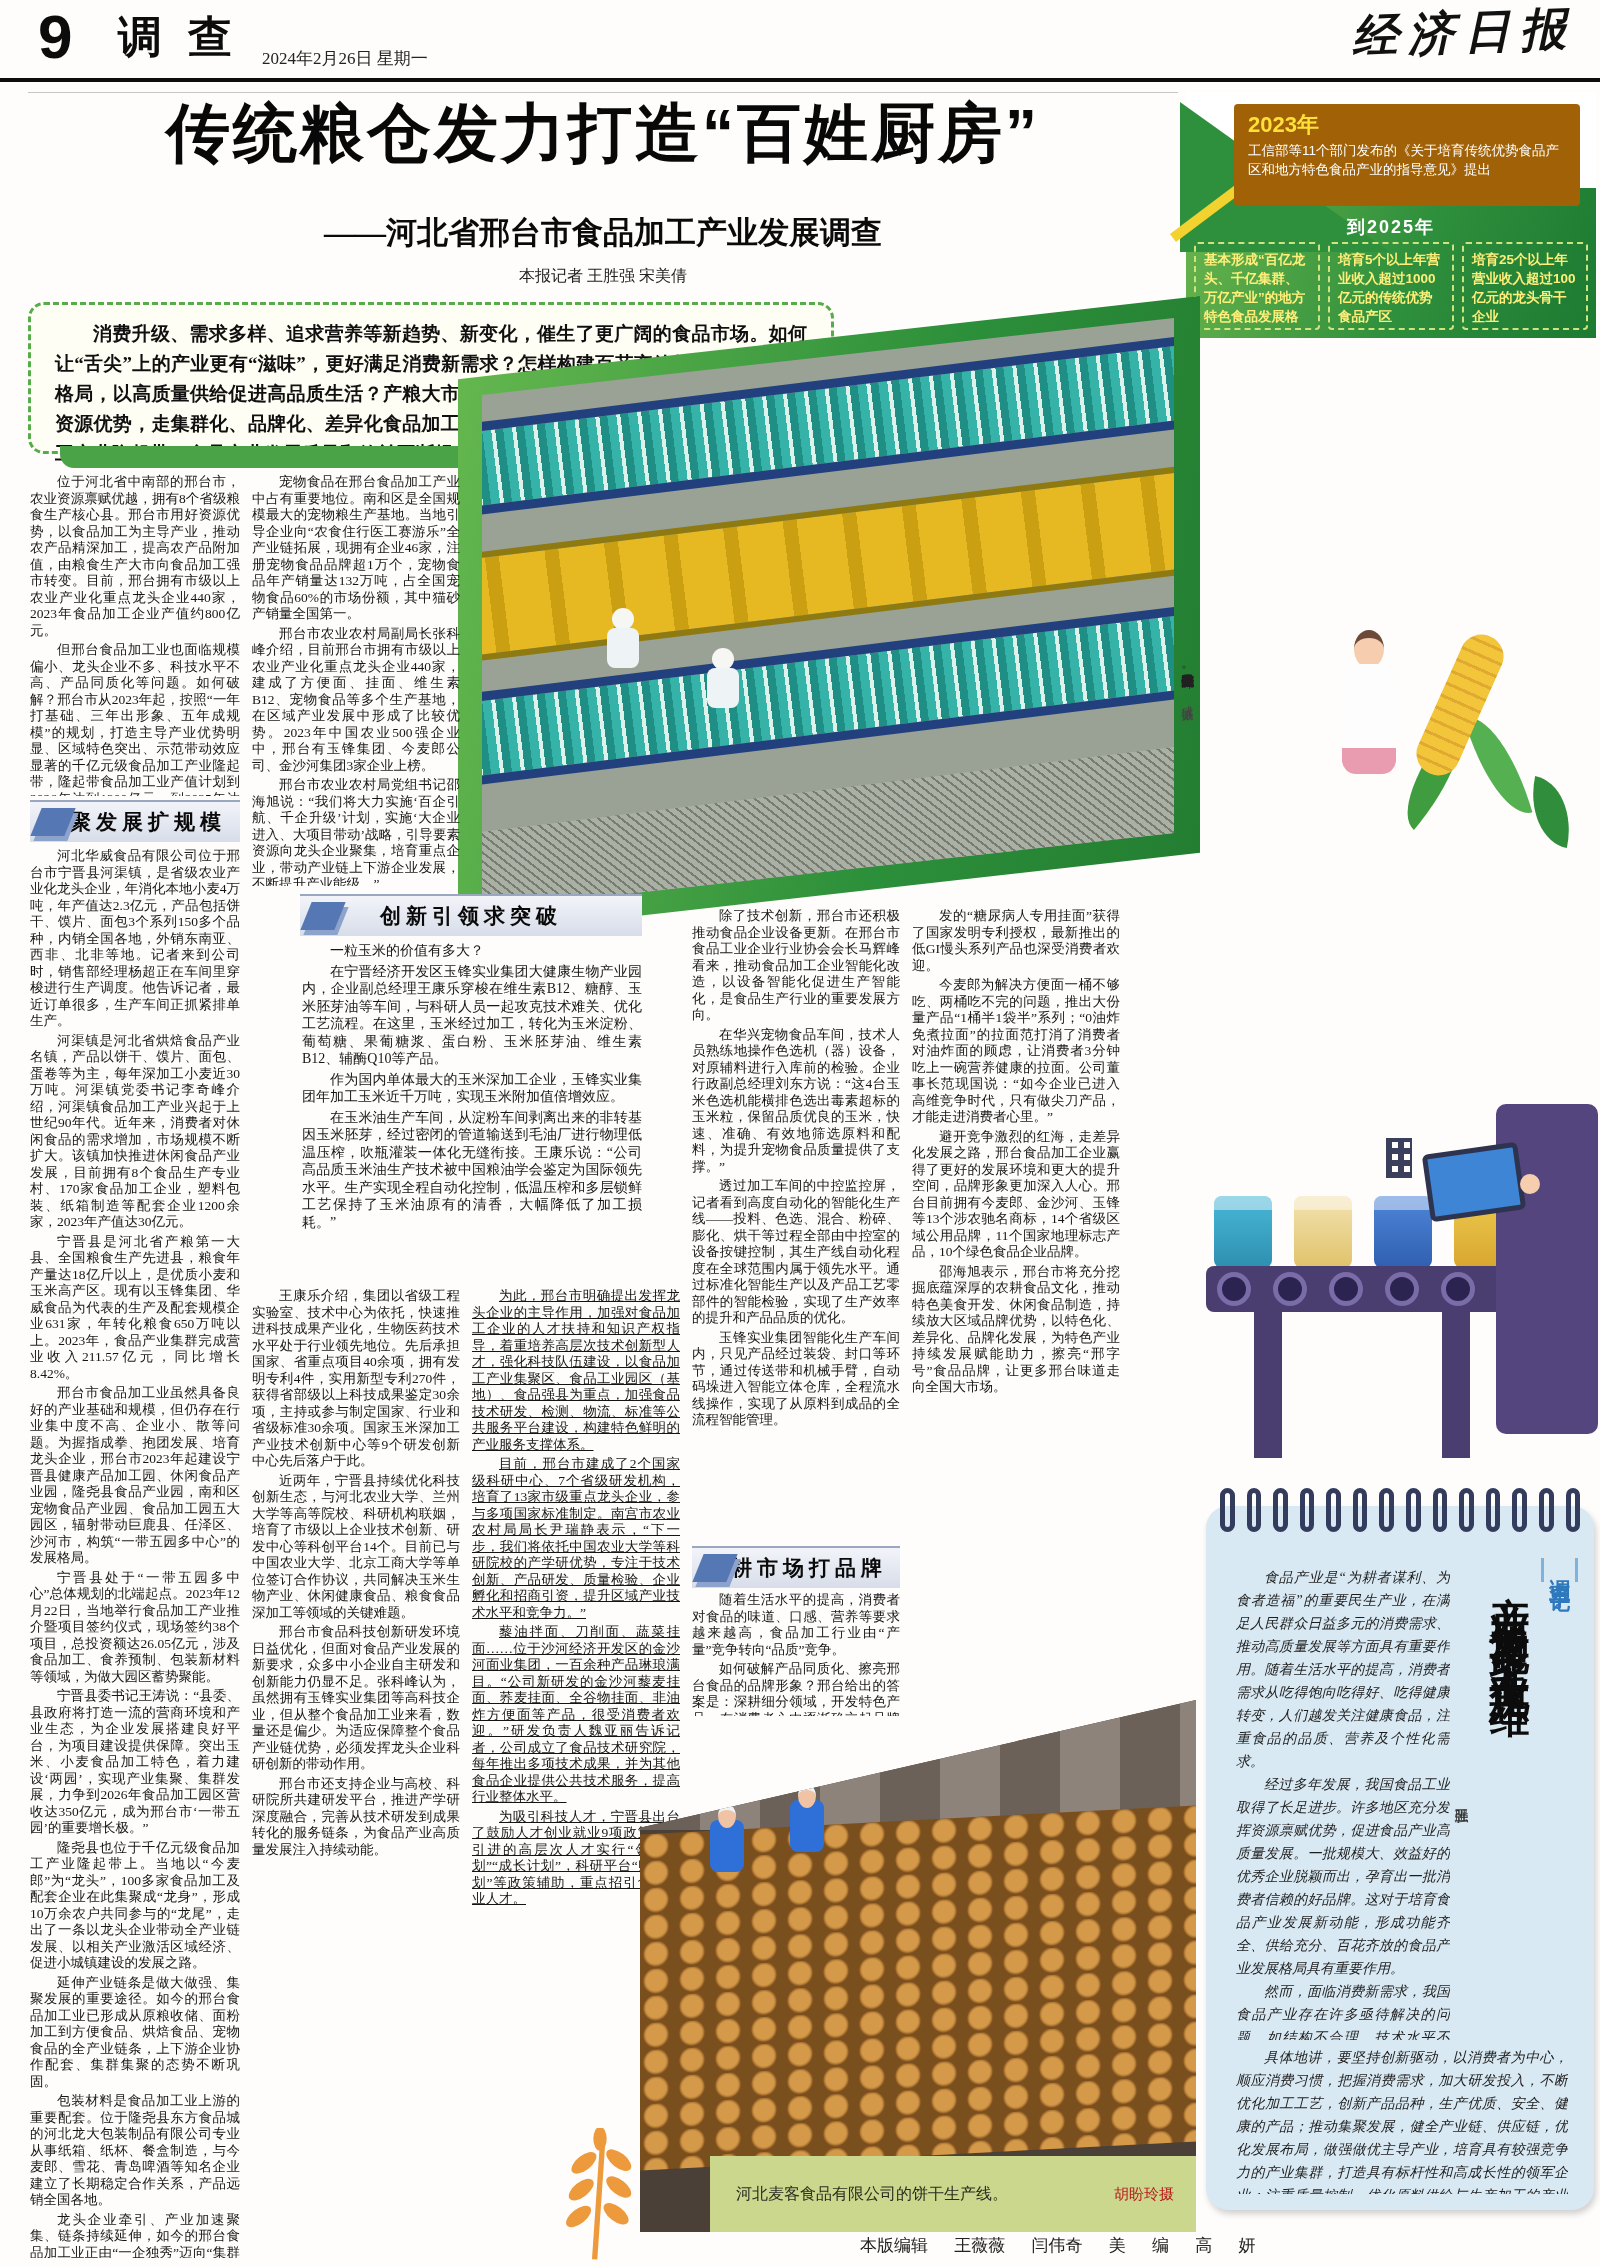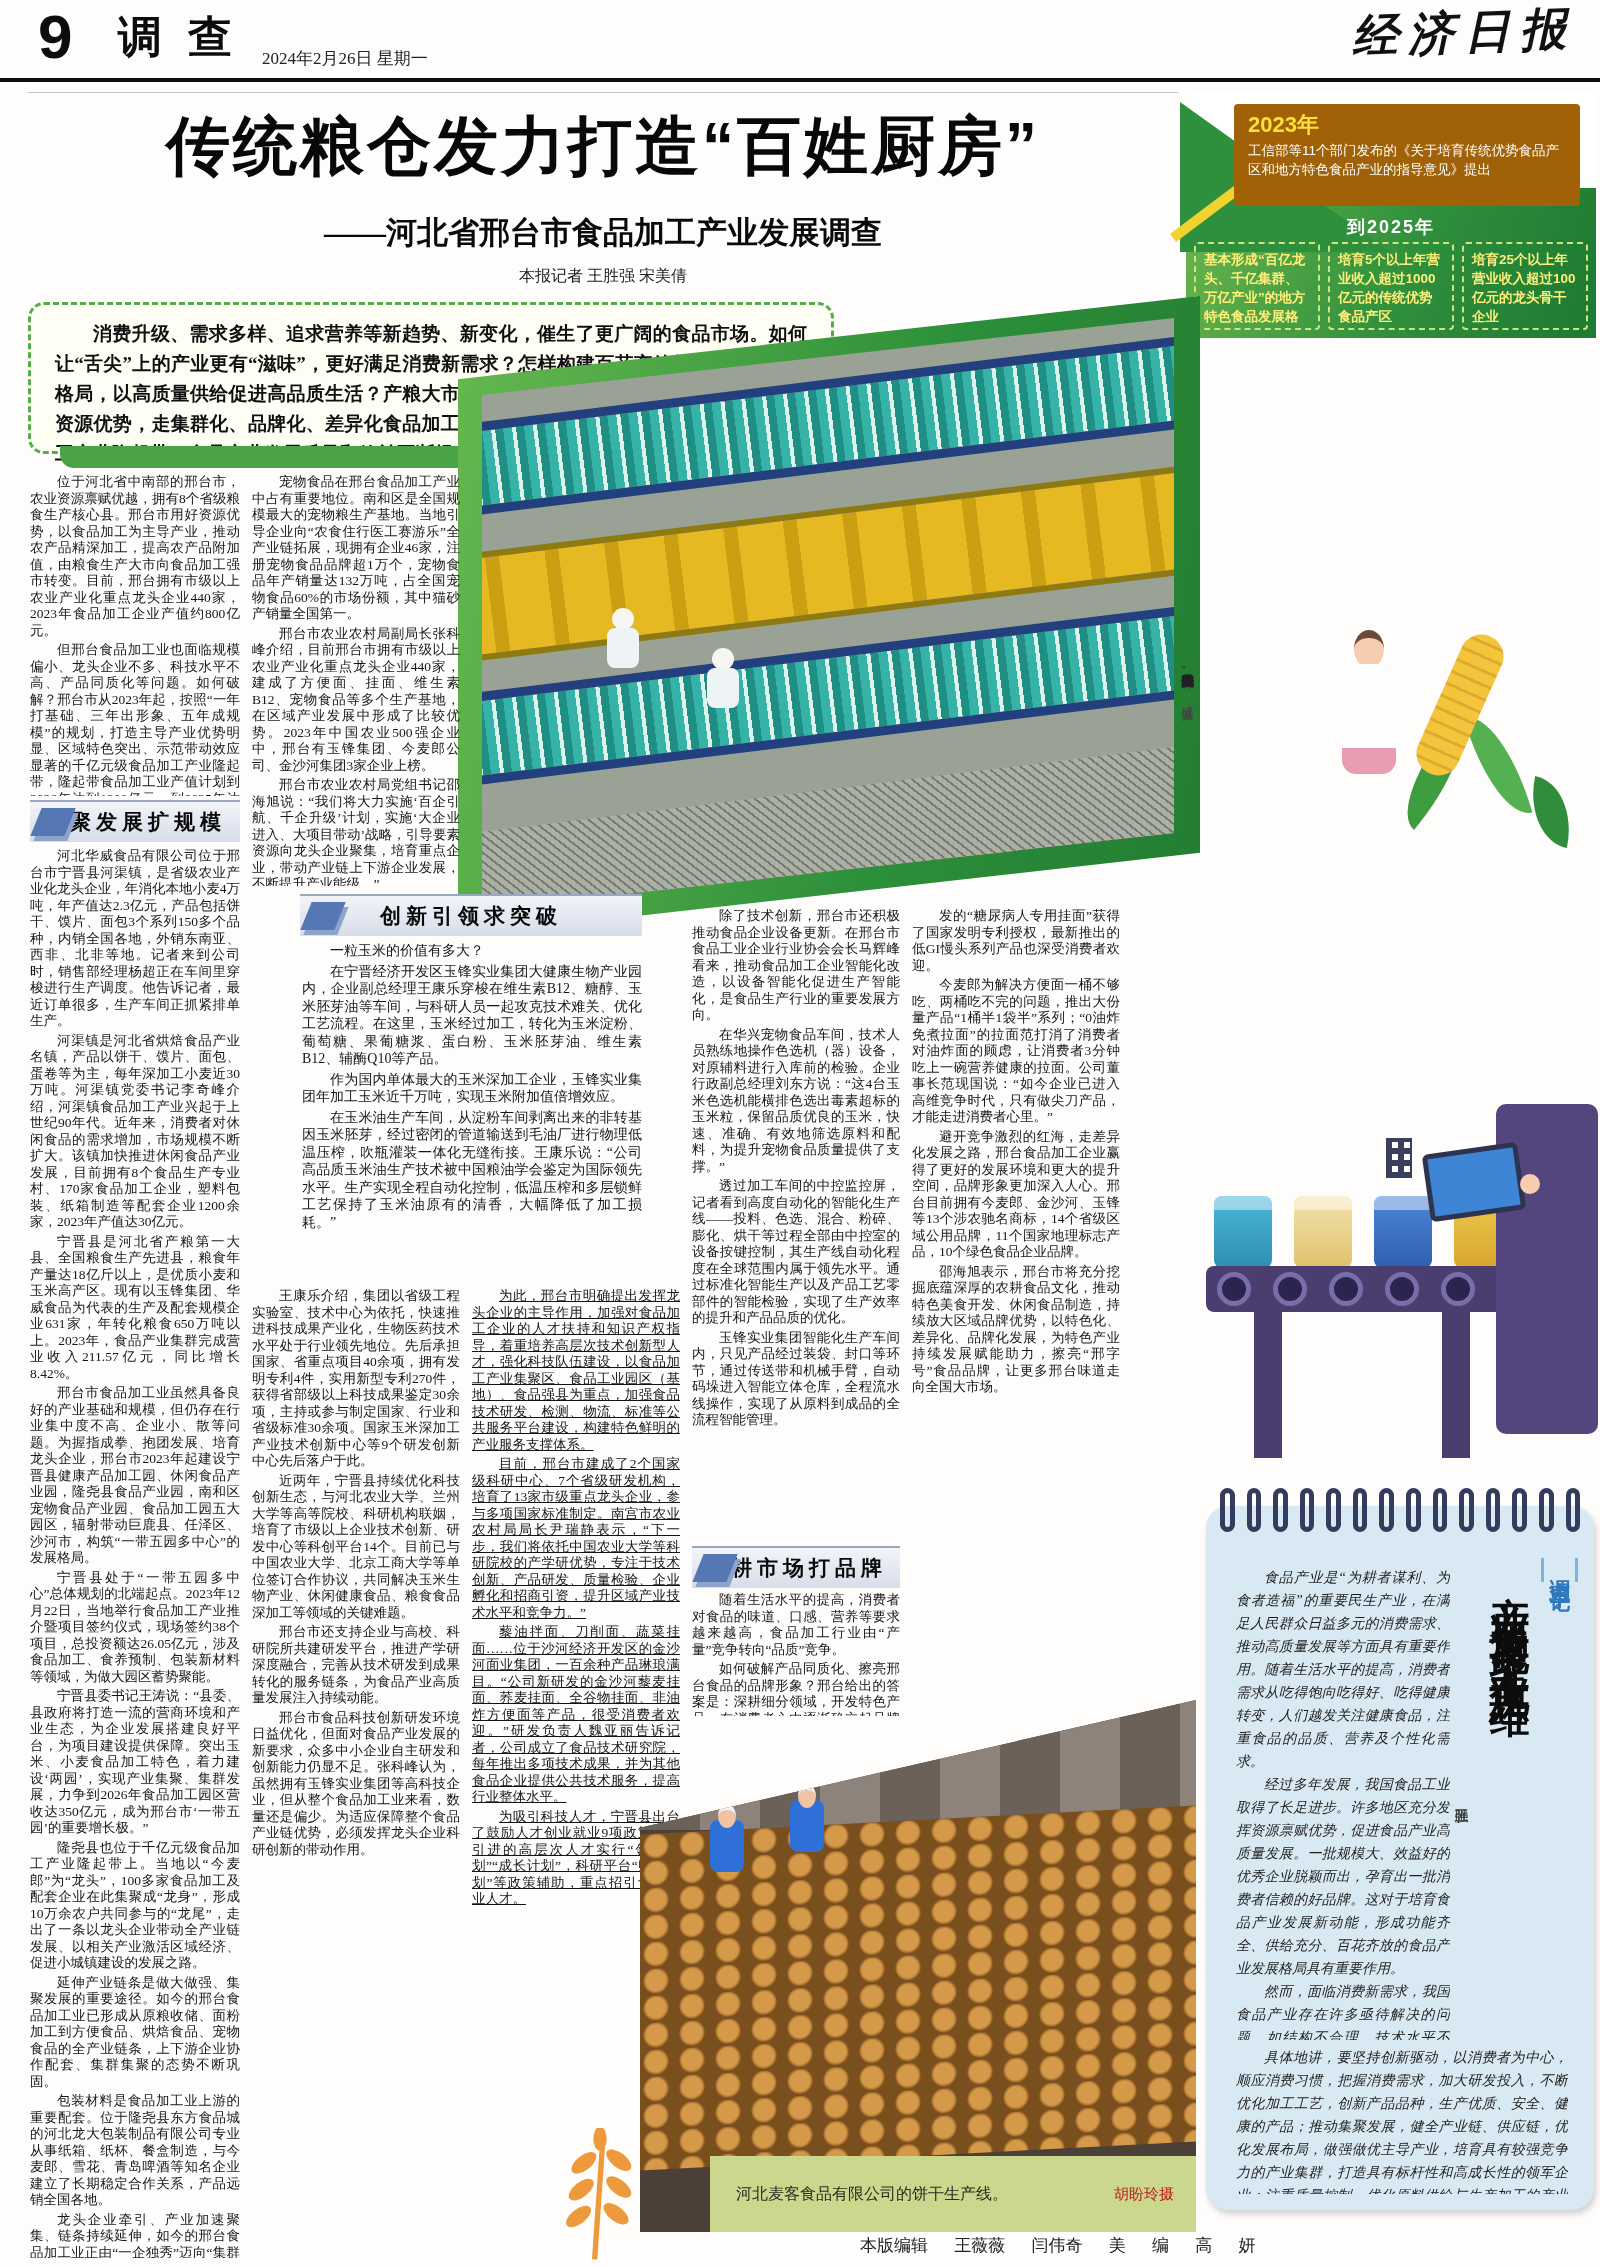--- a/index.html
+++ b/index.html
@@ -7,21 +7,21 @@
         font-family:"Liberation Serif","DejaVu Serif",serif;color:#141414;}
   
   .m-num{position:absolute;left:38px;top:6px;font:900 62px/1 "Liberation Sans",sans-serif;color:#0c0c0c;}
   .m-sec{position:absolute;left:118px;top:16px;font:900 44px/1 "Liberation Serif",serif;letter-spacing:26px;color:#0c0c0c;}
   .m-date{position:absolute;left:262px;top:50px;font:17px/1 "Liberation Serif",serif;color:#222;text-align:center;}
   .m-logo{position:absolute;right:24px;top:10px;font:italic 900 46px/1 "Liberation Serif",serif;
           letter-spacing:10px;color:#111;transform:rotate(-2deg);}
   .m-rule{position:absolute;left:0;top:78px;width:1600px;height:4px;background:#0d0d0d;}
   
   .h-line{position:absolute;left:28px;top:92px;width:1150px;height:1px;background:#c5c5c5;}
-  .h1{position:absolute;left:28px;top:113px;width:1150px;text-align:center;
+  .h1{position:absolute;left:28px;top:100px;width:1150px;text-align:center;
       font:900 64px/1.05 "Liberation Sans","DejaVu Sans",sans-serif;letter-spacing:3px;color:#080808;}
   .h2{position:absolute;left:28px;top:216px;width:1150px;text-align:center;
       font:bold 31px/1.1 "Liberation Serif",serif;color:#0a0a0a;}
   .byline{position:absolute;left:28px;top:268px;width:1150px;text-align:center;font:16px/1 "Liberation Serif",serif;color:#222;}
   
   .info{position:absolute;left:1186px;top:92px;width:410px;height:246px;background:#fff;}
   .info .green{position:absolute;left:0;bottom:0;width:410px;height:150px;
        background:linear-gradient(110deg,#6ab54e,#2e8f3c 55%,#1d7a32);}
   .info .wedge{position:absolute;left:-6px;bottom:86px;width:0;height:0;
        border-bottom:150px solid #2e8f3c;border-right:210px solid transparent;}
@@ -220,22 +220,22 @@
   </div>
   <div class="tcol wide" style="left:302px;top:942px;width:340px;height:336px;">
       <p>一粒玉米的价值有多大？</p>
       <p>在宁晋经济开发区玉锋实业集团大健康生物产业园内，企业副总经理王康乐穿梭在维生素B12、糖醇、玉米胚芽油等车间，与科研人员一起攻克技术难关、优化工艺流程。在这里，玉米经过加工，转化为玉米淀粉、葡萄糖、果葡糖浆、蛋白粉、玉米胚芽油、维生素B12、辅酶Q10等产品。</p>
       <p>作为国内单体最大的玉米深加工企业，玉锋实业集团年加工玉米近千万吨，实现玉米附加值倍增效应。</p>
       <p>在玉米油生产车间，从淀粉车间剥离出来的非转基因玉米胚芽，经过密闭的管道输送到毛油厂进行物理低温压榨，吹瓶灌装一体化无缝衔接。王康乐说：“公司高品质玉米油生产技术被中国粮油学会鉴定为国际领先水平。生产实现全程自动化控制，低温压榨和多层锁鲜工艺保持了玉米油原有的清香，大幅降低了加工损耗。”</p>
     </div>
   <div class="tcol" style="left:252px;top:1288px;width:208px;height:968px;">
       <p>王康乐介绍，集团以省级工程实验室、技术中心为依托，快速推进科技成果产业化，生物医药技术水平处于行业领先地位。先后承担国家、省重点项目40余项，拥有发明专利4件，实用新型专利270件，获得省部级以上科技成果鉴定30余项，主持或参与制定国家、行业和省级标准30余项。国家玉米深加工产业技术创新中心等9个研发创新中心先后落户于此。</p>
       <p>近两年，宁晋县持续优化科技创新生态，与河北农业大学、兰州大学等高等院校、科研机构联姻，培育了市级以上企业技术创新、研发中心等科创平台14个。目前已与中国农业大学、北京工商大学等单位签订合作协议，共同解决玉米生物产业、休闲健康食品、粮食食品深加工等领域的关键难题。</p>
+      <p>邢台市食品科技创新研发环境日益优化，但面对食品产业发展的新要求，众多中小企业自主研发和创新能力仍显不足。张科峰认为，虽然拥有玉锋实业集团等高科技企业，但从整个食品加工业来看，数量还是偏少。为适应保障整个食品产业链优势，必须发挥龙头企业科研创新的带动作用。</p>
       <p>邢台市还支持企业与高校、科研院所共建研发平台，推进产学研深度融合，完善从技术研发到成果转化的服务链条，为食品产业高质量发展注入持续动能。</p>
-      <p>邢台市食品科技创新研发环境日益优化，但面对食品产业发展的新要求，众多中小企业自主研发和创新能力仍显不足。张科峰认为，虽然拥有玉锋实业集团等高科技企业，但从整个食品加工业来看，数量还是偏少。为适应保障整个食品产业链优势，必须发挥龙头企业科研创新的带动作用。</p>
     </div>
   <div class="tcol" style="left:472px;top:1288px;width:208px;height:965px;text-decoration:underline;">
       <p>为此，邢台市明确提出发挥龙头企业的主导作用，加强对食品加工企业的人才扶持和知识产权指导，着重培养高层次技术创新型人才，强化科技队伍建设，以食品加工产业集聚区、食品工业园区（基地）、食品强县为重点，加强食品技术研发、检测、物流、标准等公共服务平台建设，构建特色鲜明的产业服务支撑体系。</p>
       <p>目前，邢台市建成了2个国家级科研中心、7个省级研发机构，培育了13家市级重点龙头企业，参与多项国家标准制定。南宫市农业农村局局长尹瑞静表示，“下一步，我们将依托中国农业大学等科研院校的产学研优势，专注于技术创新、产品研发、质量检验、企业孵化和招商引资，提升区域产业技术水平和竞争力。”</p>
       <p>藜油拌面、刀削面、蔬菜挂面……位于沙河经济开发区的金沙河面业集团，一百余种产品琳琅满目。“公司新研发的金沙河藜麦挂面、荞麦挂面、全谷物挂面、非油炸方便面等产品，很受消费者欢迎。”研发负责人魏亚丽告诉记者，公司成立了食品技术研究院，每年推出多项技术成果，并为其他食品企业提供公共技术服务，提高行业整体水平。</p>
       <p>为吸引科技人才，宁晋县出台了鼓励人才创业就业9项政策，对引进的高层次人才实行“领航计划”“成长计划”，科研平台“赋能计划”等政策辅助，重点招引食品行业人才。</p>
     </div>
 
   <div class="tcol" style="left:692px;top:908px;width:208px;height:630px;">
       <p>除了技术创新，邢台市还积极推动食品企业设备更新。在邢台市食品工业企业行业协会会长马辉峰看来，推动食品加工企业智能化改造，以设备智能化促进生产智能化，是食品生产行业的重要发展方向。</p>

